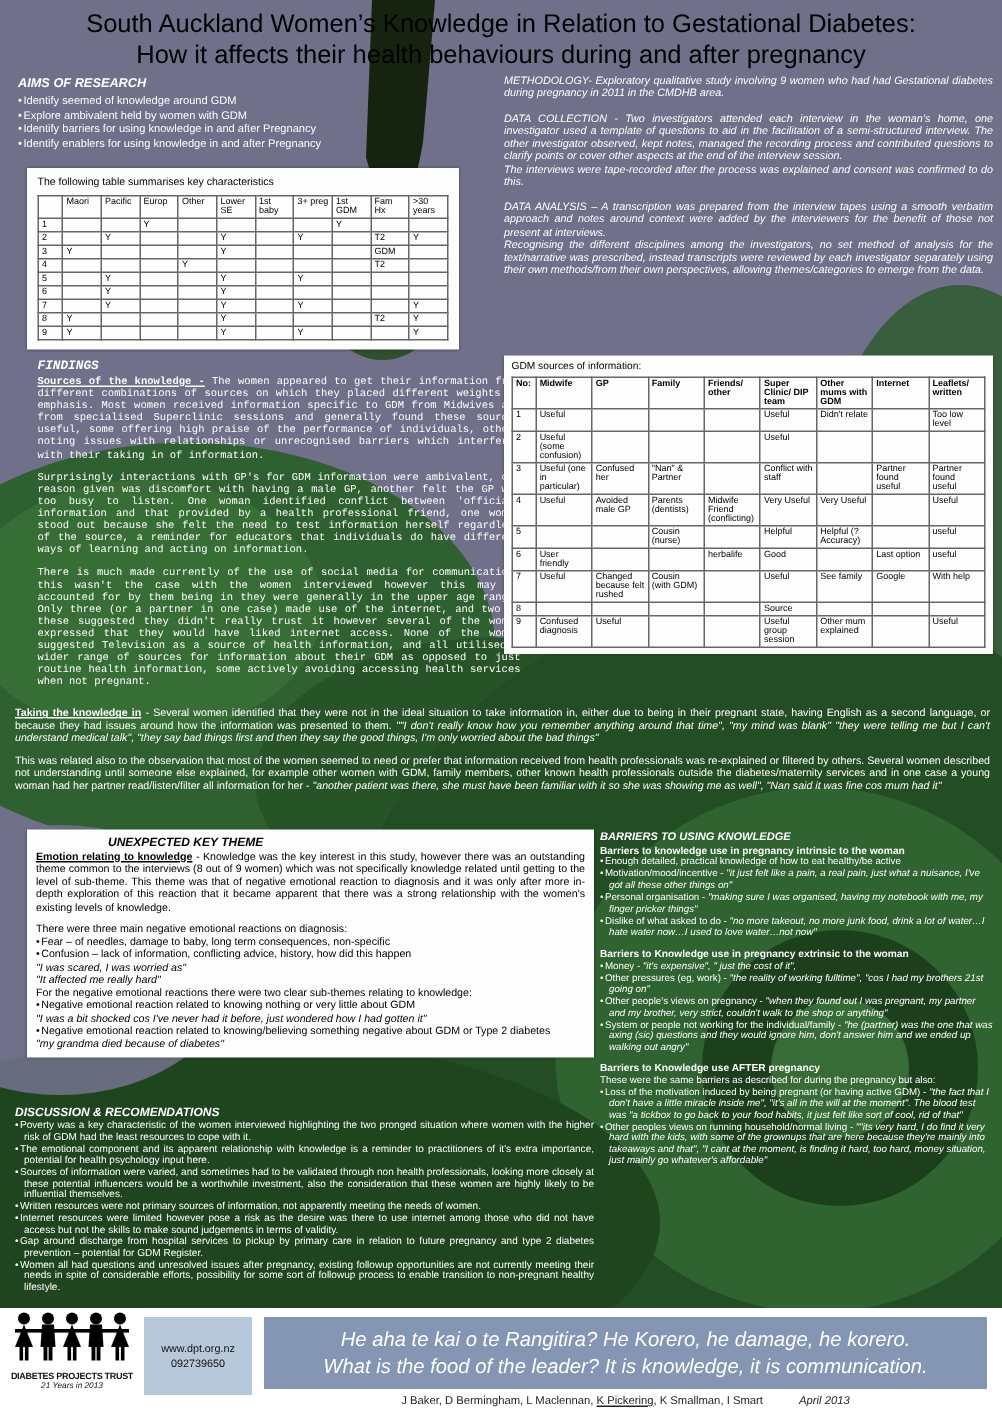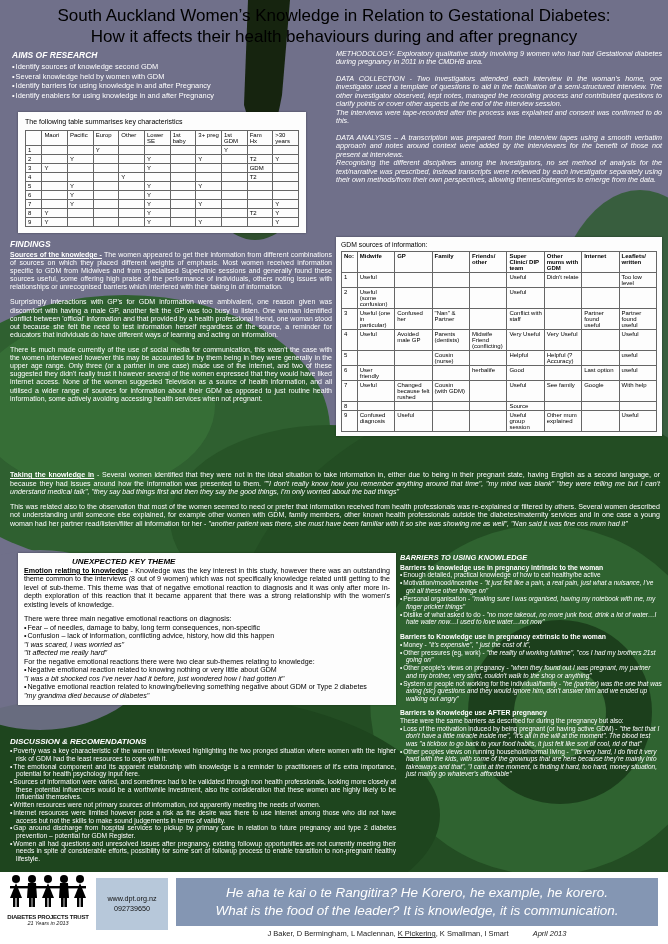--- a/index.html
+++ b/index.html
@@ -25,21 +25,21 @@
   .method p { margin-bottom:8px; }
 
   .whitebox { background:#fdfdfd; color:#000; box-shadow:0 0 2px rgba(0,0,0,0.4); }
   .char-box { left:18px; top:112px; width:288px; padding:6px 7px; }
   .char-box .caption { font-size:7px; margin-bottom:5px; }
   table { border-collapse:collapse; width:100%; table-layout:fixed; }
   th,td { border:0.7px solid #666; font-size:6px; padding:1px 2px; text-align:left; vertical-align:top; word-wrap:break-word; }
   .char-box th { font-weight:normal; }
   .char-box col.c0 { width:6%; }
 
-  .findings { left:10px; top:240px; width:322px; font-size:7px; line-height:1.16; text-align:justify; }
+  .findings { left:25px; top:240px; width:322px; font-size:7px; line-height:1.16; text-align:justify;font-family:Liberation Mono, monospace; }
   .findings p { margin-bottom:7px; }
   .lead-bu { font-weight:bold; text-decoration:underline; }
 
   .sources-box { left:336px; top:237px; width:326px; padding:4px 5px; }
   .sources-box .caption { font-size:6.8px; margin-bottom:3px; }
   .sources-box th { font-weight:bold; }
   .sources-box col.c0 { width:5%; }
 
   .taking { left:10px; top:471px; width:650px; font-size:7.1px; line-height:1.2; text-align:justify; }
   .taking p { margin-bottom:6px; }
@@ -94,22 +94,22 @@
   </svg>
 
   <header class="layer title">
     <div>South Auckland Women’s Knowledge in Relation to Gestational Diabetes:</div>
     <div>How it affects their health behaviours during and after pregnancy</div>
   </header>
 
   <section class="layer aims">
     <h2 class="sec">AIMS OF RESEARCH</h2>
     <ul class="blist">
-        <li>Identify sources of knowledge second GDM</li>
-        <li>Several knowledge held by women with GDM</li>
+        <li>Identify seemed of knowledge around GDM</li>
+        <li>Explore ambivalent held by women with GDM</li>
         <li>Identify barriers for using knowledge in and after Pregnancy</li>
         <li>Identify enablers for using knowledge in and after Pregnancy</li>
       </ul>
   </section>
 
   <section class="layer method">
     <p><span>METHODOLOGY-</span> <span>Exploratory qualitative study involving 9 women who had had Gestational diabetes during pregnancy in 2011 in the CMDHB area.</span></p>
     <p><span>DATA COLLECTION -</span> <span>Two investigators attended each interview in the woman’s home, one investigator used a template of questions to aid in the facilitation of a semi-structured interview. The other investigator observed, kept notes, managed the recording process and contributed questions to clarify points or cover other aspects at the end of the interview session.</span><br><span>The interviews were tape-recorded after the process was explained and consent was confirmed to do this.</span></p>
     <p><span>DATA ANALYSIS –</span> <span>A transcription was prepared from the interview tapes using a smooth verbatim approach and notes around context were added by the interviewers for the benefit of those not present at interviews.</span><br><span>Recognising the different disciplines among the investigators, no set method of analysis for the text/narrative was prescribed, instead transcripts were reviewed by each investigator separately using their own methods/from their own perspectives, allowing themes/categories to emerge from the data.</span></p>
   </section>
@@ -484,21 +484,21 @@
         </g>
       </svg>
       <div class="logo-title">DIABETES PROJECTS TRUST</div>
       <div class="logo-sub">21 Years in 2013</div>
     </div>
     <div class="contact">
       <div>www.dpt.org.nz</div>
       <div>092739650</div>
     </div>
     <div class="quotebox">
-      <div>He aha te kai o te Rangitira? He Korero, he example, he korero.</div>
+      <div>He aha te kai o te Rangitira? He Korero, he damage, he korero.</div>
       <div>What is the food of the leader? It is knowledge, it is communication.</div>
     </div>
     <div class="authors">
       <span>J Baker, D Bermingham, L Maclennan, </span><span class="ul">K Pickering</span><span>, K Smallman, I Smart</span>
       <span class="date">April 2013</span>
     </div>
   </footer>
 
 </div>
 

